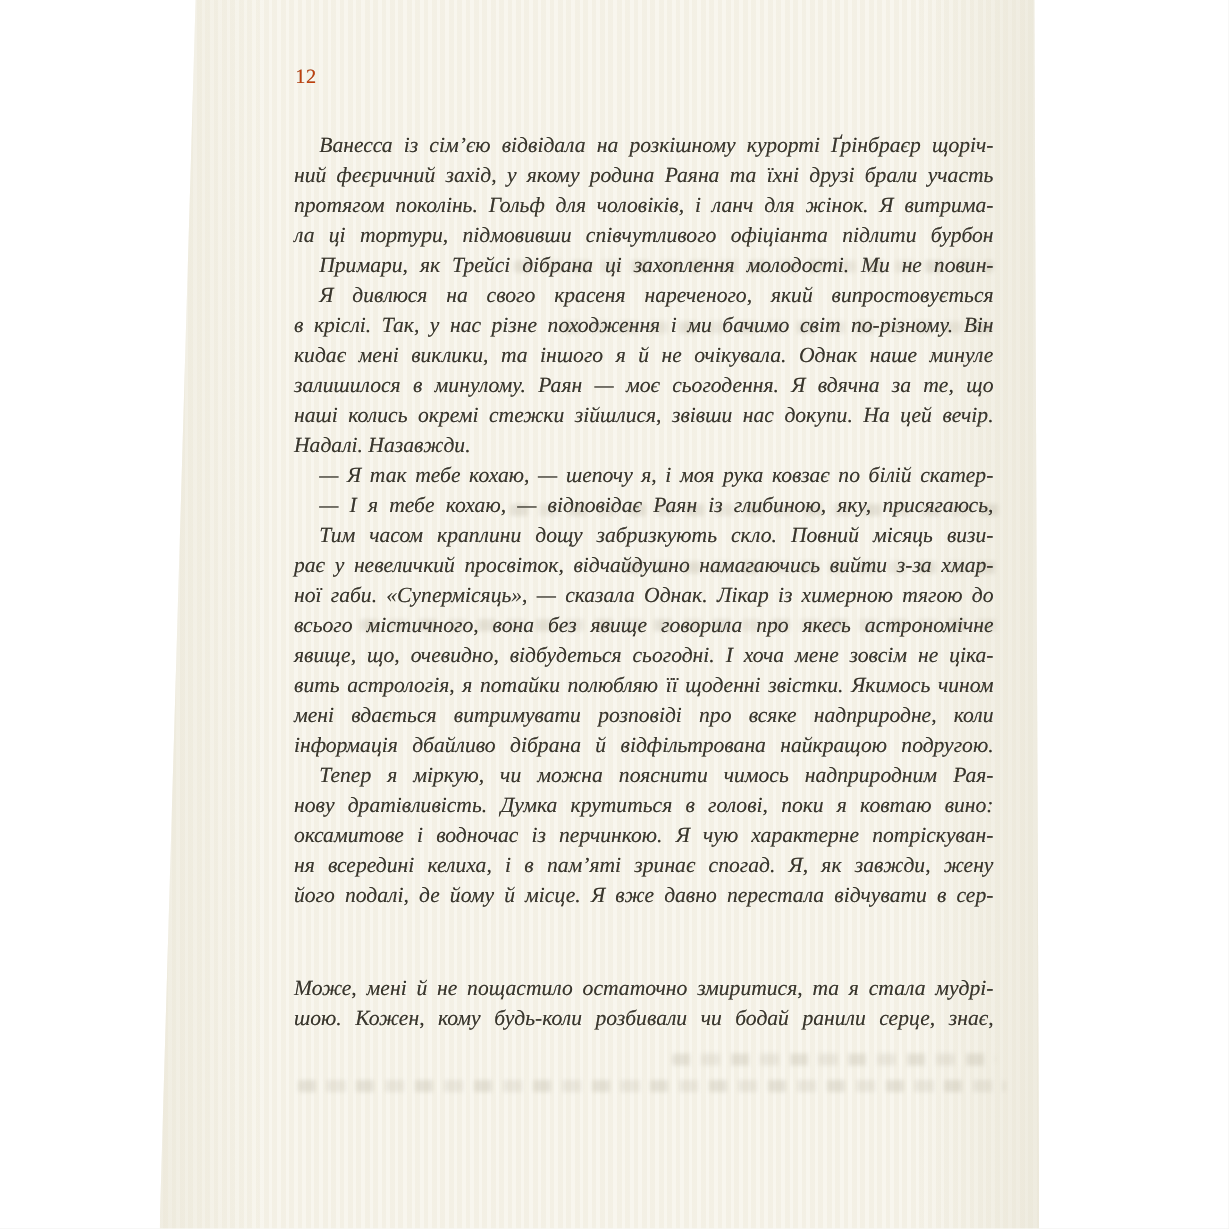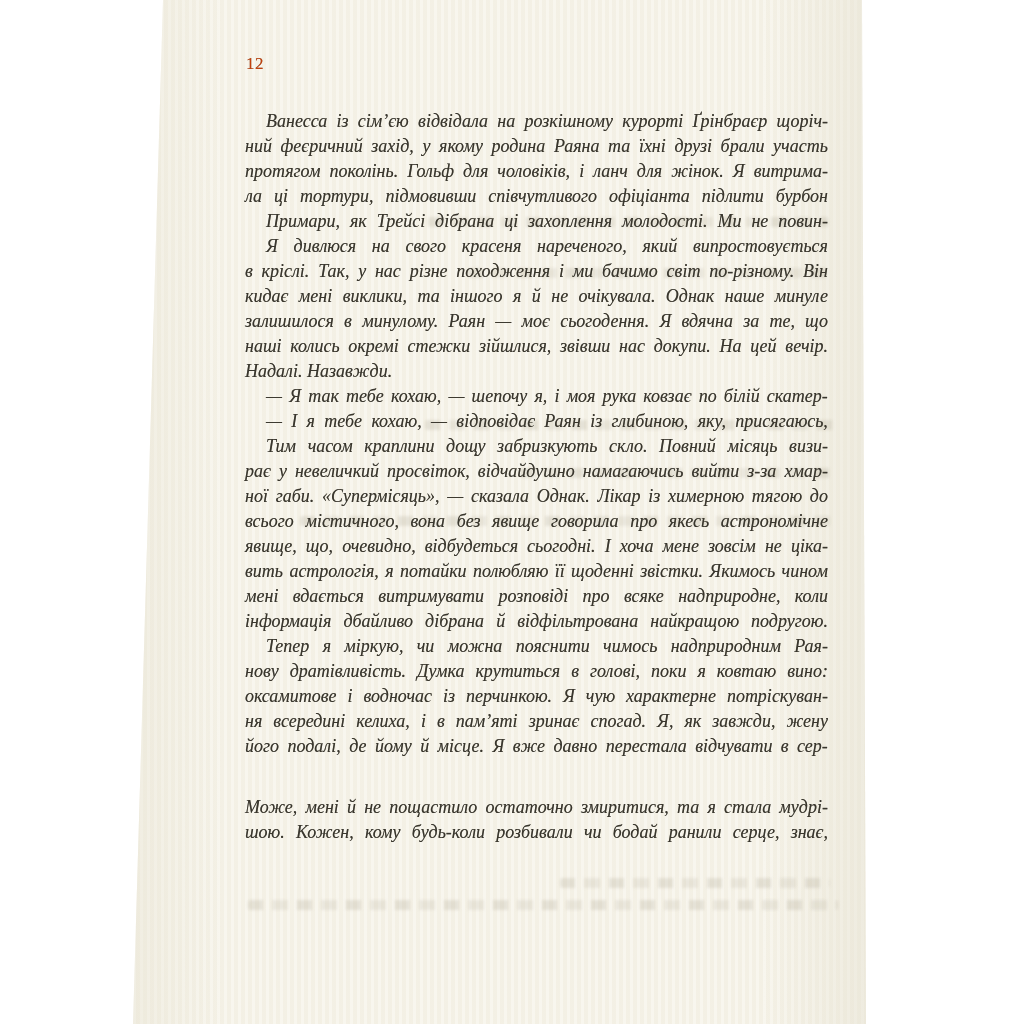--- a/index.html
+++ b/index.html
@@ -24,21 +24,21 @@
     position:absolute;left:246px;top:54px;
     font-size:17px;color:#c2410c;letter-spacing:.5px;
     text-shadow:0 0 .4px rgba(60,57,47,.55);
   }
   .text-block{
     position:absolute;left:245px;top:109px;width:583px;
     color:#39362d;
     text-shadow:0 0 .4px rgba(57,54,45,.55);
   }
   .para{margin:0;padding:0;}
-  .para.scene-break{margin-top:36px;}
+  .para.scene-break{margin-top:52px;}
   .line{height:25px;line-height:25px;font-size:18px;font-style:italic;}
   .line.j{display:flex;justify-content:space-between;align-items:baseline;}
   .line.j span{white-space:pre;flex:0 0 auto;}
   .line.l{display:block;text-align:left;}
   .line.ind{padding-left:21px;}
   
   .ghost{
     position:absolute;height:10px;border-radius:3px;
     background:repeating-linear-gradient(90deg,
       rgba(158,150,128,.38) 0 15px, rgba(158,150,128,0) 15px 24px,

